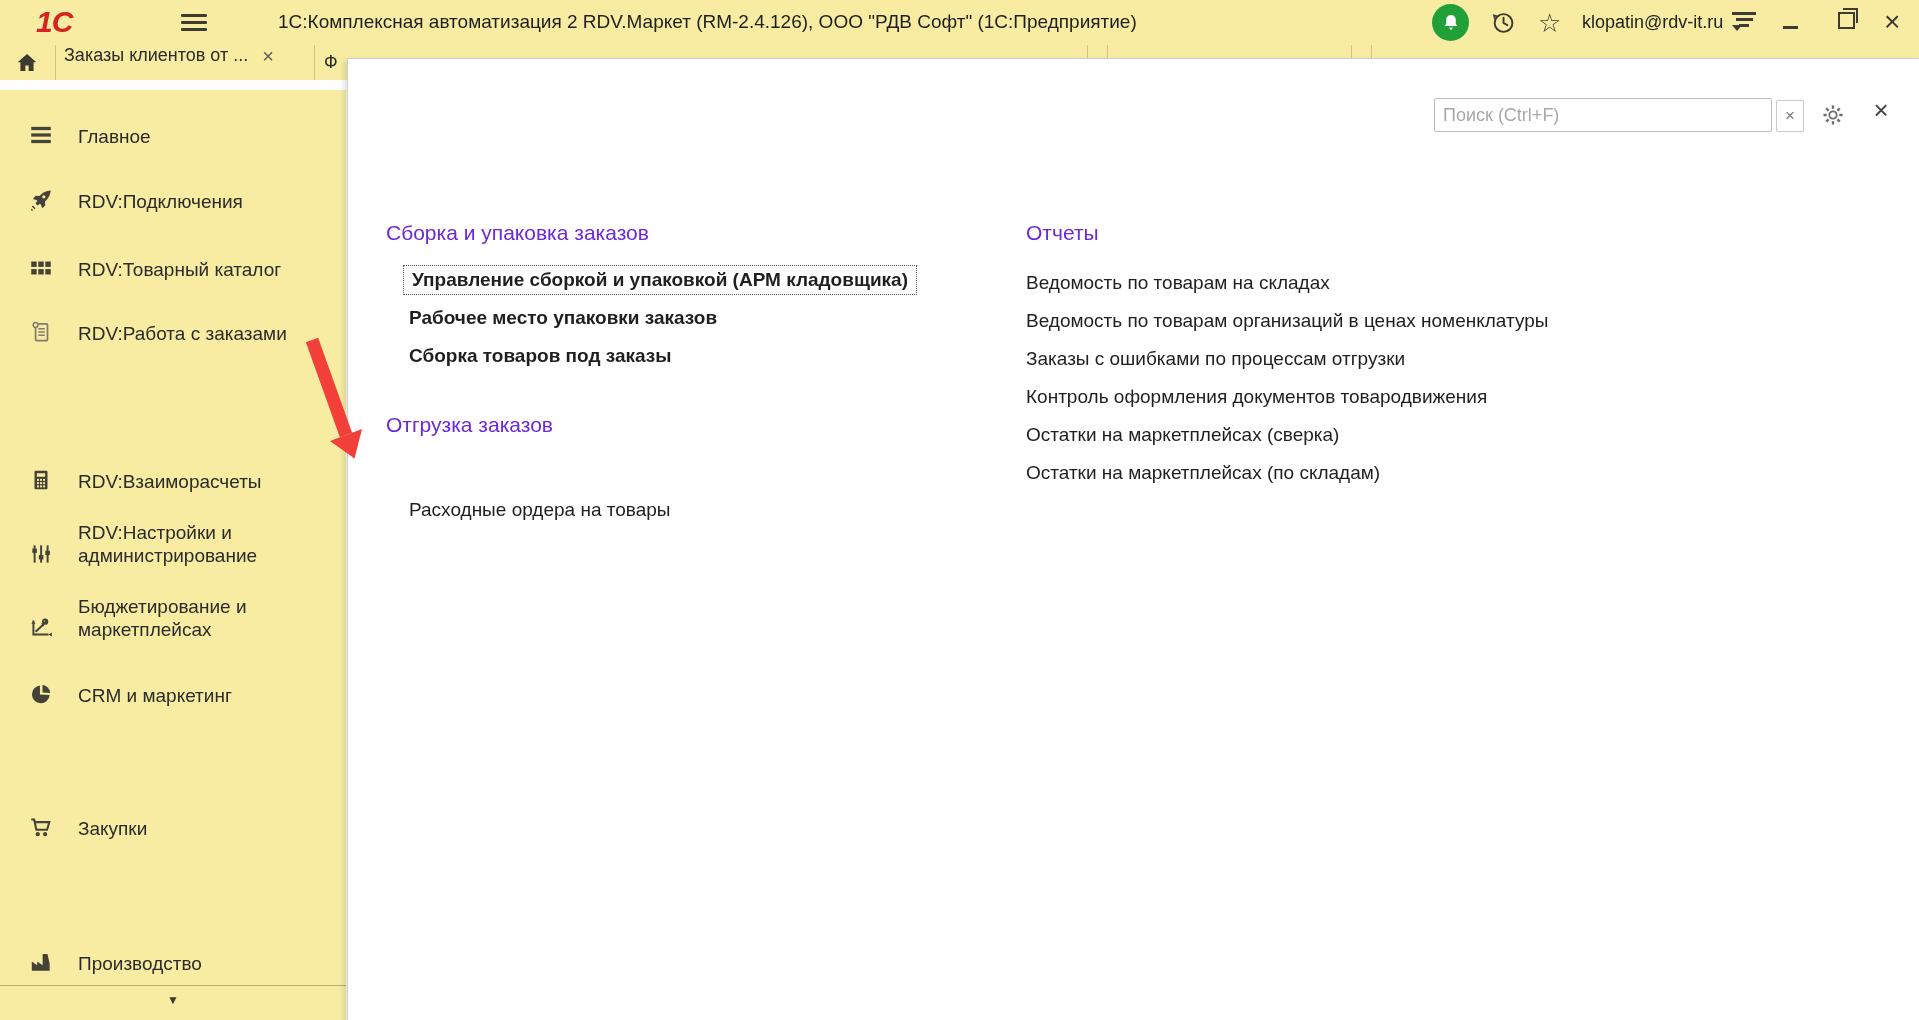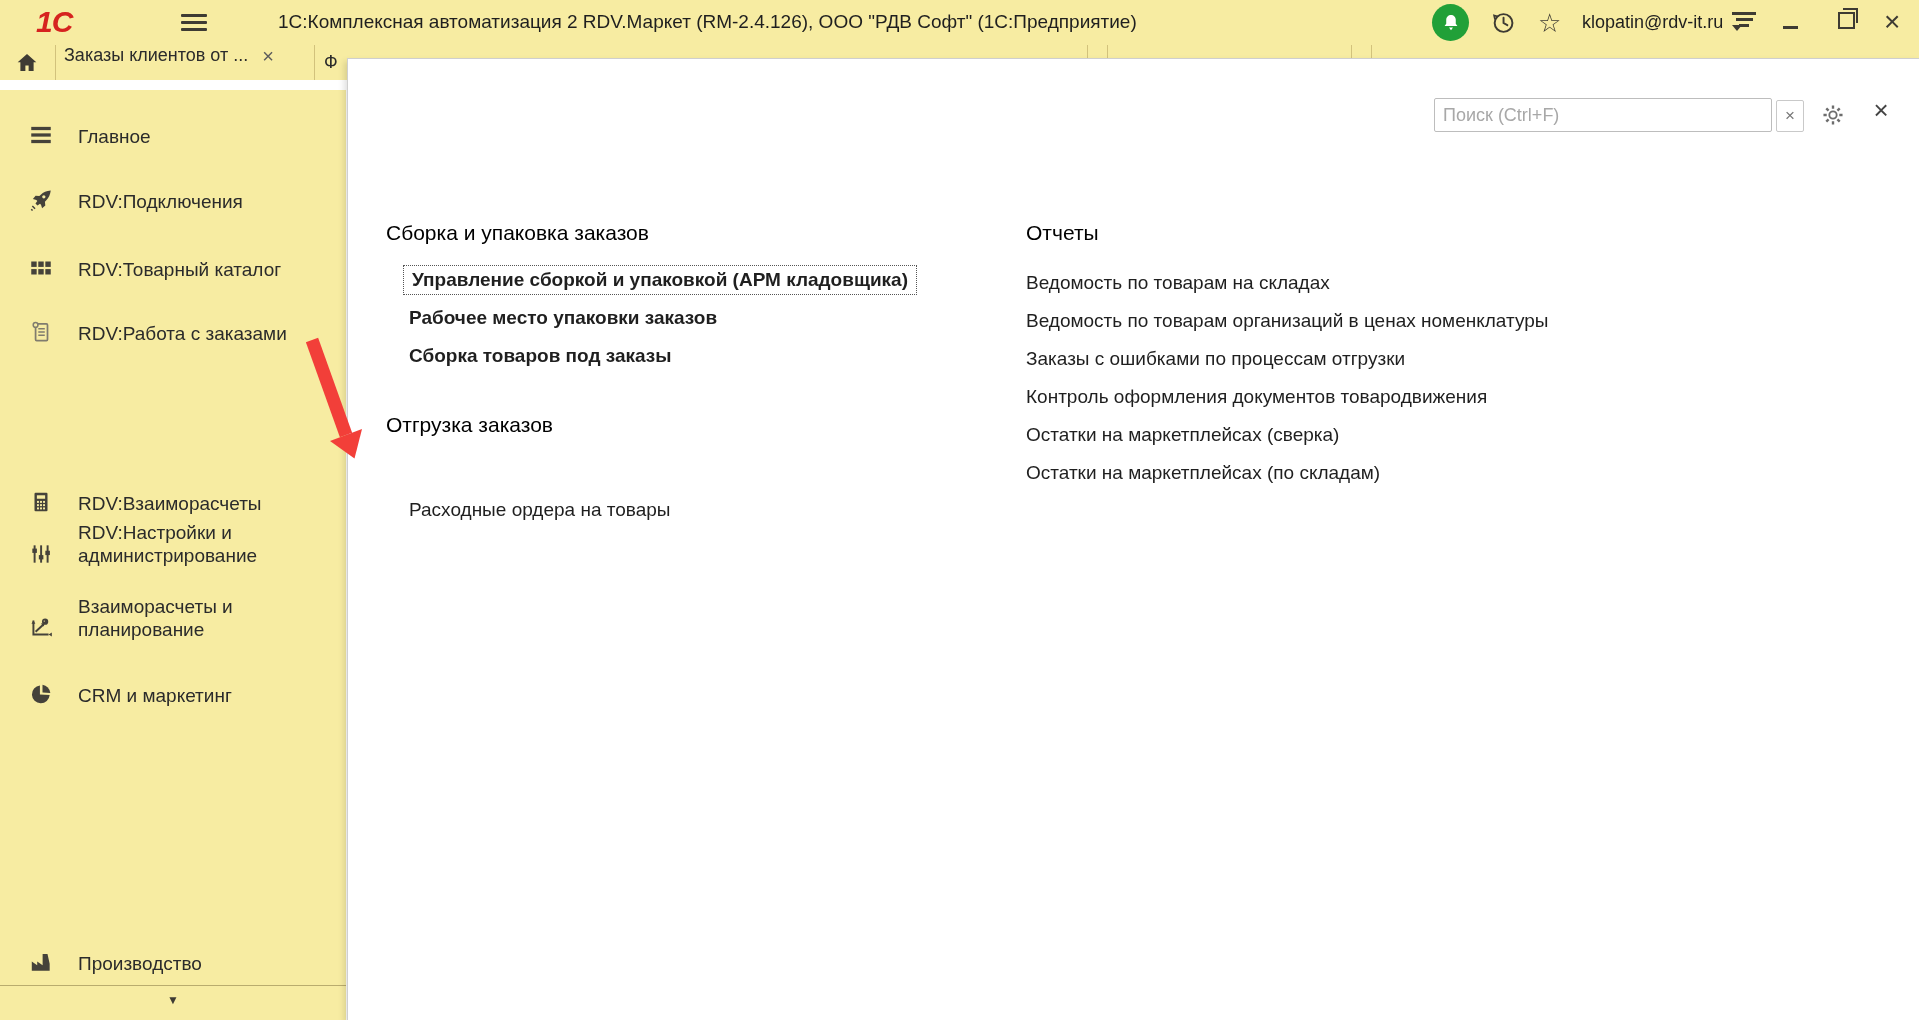--- a/index.html
+++ b/index.html
@@ -47,21 +47,21 @@
   .panel{left:347px;top:58px;width:1572px;height:962px;background:#ffffff;z-index:10;
          border-left:1px solid #cfcfcf;border-top:1px solid #cfcfcf;box-shadow:-3px 3px 6px rgba(0,0,0,.12)}
   .searchbox{left:1086px;top:39px;width:338px;height:34px;border:1px solid #bdbdbd;border-radius:2px;
              font-size:18px;color:#333;padding:0 8px;box-sizing:border-box;outline:none;background:#fff;
              font-family:"Liberation Sans","DejaVu Sans",sans-serif}
   .searchbox::placeholder{color:#a8a8a8}
   .clearbtn{left:1428px;top:41px;width:26px;height:30px;border:1px solid #c9c9c9;border-radius:2px;background:#fff;
             display:flex;align-items:center;justify-content:center;font-size:17px;color:#777;cursor:pointer}
   .gearbtn{left:1470px;top:41px;width:30px;height:30px;display:flex;align-items:center;justify-content:center;cursor:pointer}
   .panelclose{left:1518px;top:36px;width:30px;height:34px;font-size:26px;color:#444;text-align:center;cursor:pointer}
-  .grouptitle{font-size:21px;color:#000000;white-space:nowrap}
+  .grouptitle{font-size:21px;color:#6d28d9;white-space:nowrap}
   .cmd{font-size:19px;color:#1f1f1f;white-space:nowrap;cursor:pointer}
   .cmd.bold{font-weight:bold}
   .focusbox{left:55px;top:206px;border:1px dotted #555;padding:3px 8px;display:inline-block}
   .redbox{left:48px;top:390px;width:290px;height:49px;border:3px solid #f23f39;box-sizing:border-box;display:flex;align-items:center}
   .redbox .cmd{margin-left:12px}
   
   .arrow-svg{left:280px;top:330px;width:110px;height:145px;z-index:60;pointer-events:none}
 </style>
 </head>
 <body>
@@ -164,21 +164,21 @@
       <svg width="26" height="26" viewBox="0 0 24 24">
           <rect x="7" y="4.5" width="11" height="15.5" rx="1" fill="none" stroke="#807c6e" stroke-width="1.6"></rect>
           <circle cx="7" cy="5.5" r="2.2" fill="#f7eca2" stroke="#807c6e" stroke-width="1.4"></circle>
           <path d="M9.5 9h6M9.5 12h6M9.5 15h6" stroke="#807c6e" stroke-width="1.4"></path>
         </svg>
     </span>
     <span class="side-label">RDV:Работа с заказами</span>
   </div>
 
 
-  <div class="side-item" style="top:385px;height:40px">
+  <div class="side-item" style="top:363px;height:40px">
     <span class="side-ico">
       <svg width="26" height="26" viewBox="0 0 24 24">
           <rect x="6" y="3.5" width="12" height="17" rx="1" fill="#45423a"></rect>
           <rect x="8.2" y="5.8" width="7.6" height="3.2" fill="#f7eca2"></rect>
           <g fill="#f7eca2">
             <rect x="8.3" y="11" width="1.8" height="1.8"></rect>
             <rect x="11.1" y="11" width="1.8" height="1.8"></rect>
             <rect x="13.9" y="11" width="1.8" height="1.8"></rect>
             <rect x="8.3" y="14" width="1.8" height="1.8"></rect>
             <rect x="11.1" y="14" width="1.8" height="1.8"></rect>
@@ -212,34 +212,44 @@
     <span class="side-ico">
       <svg width="26" height="26" viewBox="0 0 24 24">
           <path d="M5 5v13h14" fill="none" stroke="#45423a" stroke-width="1.8"></path>
           <path d="M5 5l-1.8 3h3.6zM19 18l3-1.8v3.6z" fill="#45423a"></path>
           <path d="M7 15.5l7.5-7" fill="none" stroke="#45423a" stroke-width="1.8"></path>
           <path d="M15.5 7.5l-3.6.3 2.4 2.7z" fill="#45423a"></path>
           <circle cx="15.8" cy="6.2" r="2.9" fill="#45423a"></circle>
           <circle cx="15" cy="5.6" r=".6" fill="#f7eca2"></circle>
         </svg>
     </span>
-    <span class="side-label">Взаиморасчеты и планирование</span>
+    <span class="side-label">Бюджетирование и маркетплейсах</span>
   </div>
 
   <div class="side-item" style="top:577px;height:40px">
     <span class="side-ico">
       <svg width="26" height="26" viewBox="0 0 24 24">
           <path d="M11 4.2A8.2 8.2 0 1 0 20 13l-9-.6z" fill="#45423a"></path>
           <path d="M13.4 3.4a8.6 8.6 0 0 1 7.2 7.6l-7.2-.5z" fill="#45423a"></path>
         </svg>
     </span>
     <span class="side-label">CRM и маркетинг</span>
   </div>
 
 
+  <div class="side-item" style="top:710px;height:40px">
+    <span class="side-ico">
+      <svg width="26" height="26" viewBox="0 0 24 24">
+          <path d="M3 5h2.7l2 9.5h9.9l2.1-7H7" fill="none" stroke="#45423a" stroke-width="1.9"></path>
+          <circle cx="9" cy="18.6" r="1.9" fill="#45423a"></circle>
+          <circle cx="15.8" cy="18.6" r="1.9" fill="#45423a"></circle>
+        </svg>
+    </span>
+    <span class="side-label">Закупки</span>
+  </div>
 
 
   <div class="side-item" style="top:845px;height:40px">
     <span class="side-ico">
       <svg width="26" height="26" viewBox="0 0 24 24">
           <path d="M3.5 20v-8.5l5 3.4v-3.4l5 3.4V4.5h4.5l2 9V20z" fill="#45423a"></path>
         </svg>
     </span>
     <span class="side-label">Производство</span>
   </div>

